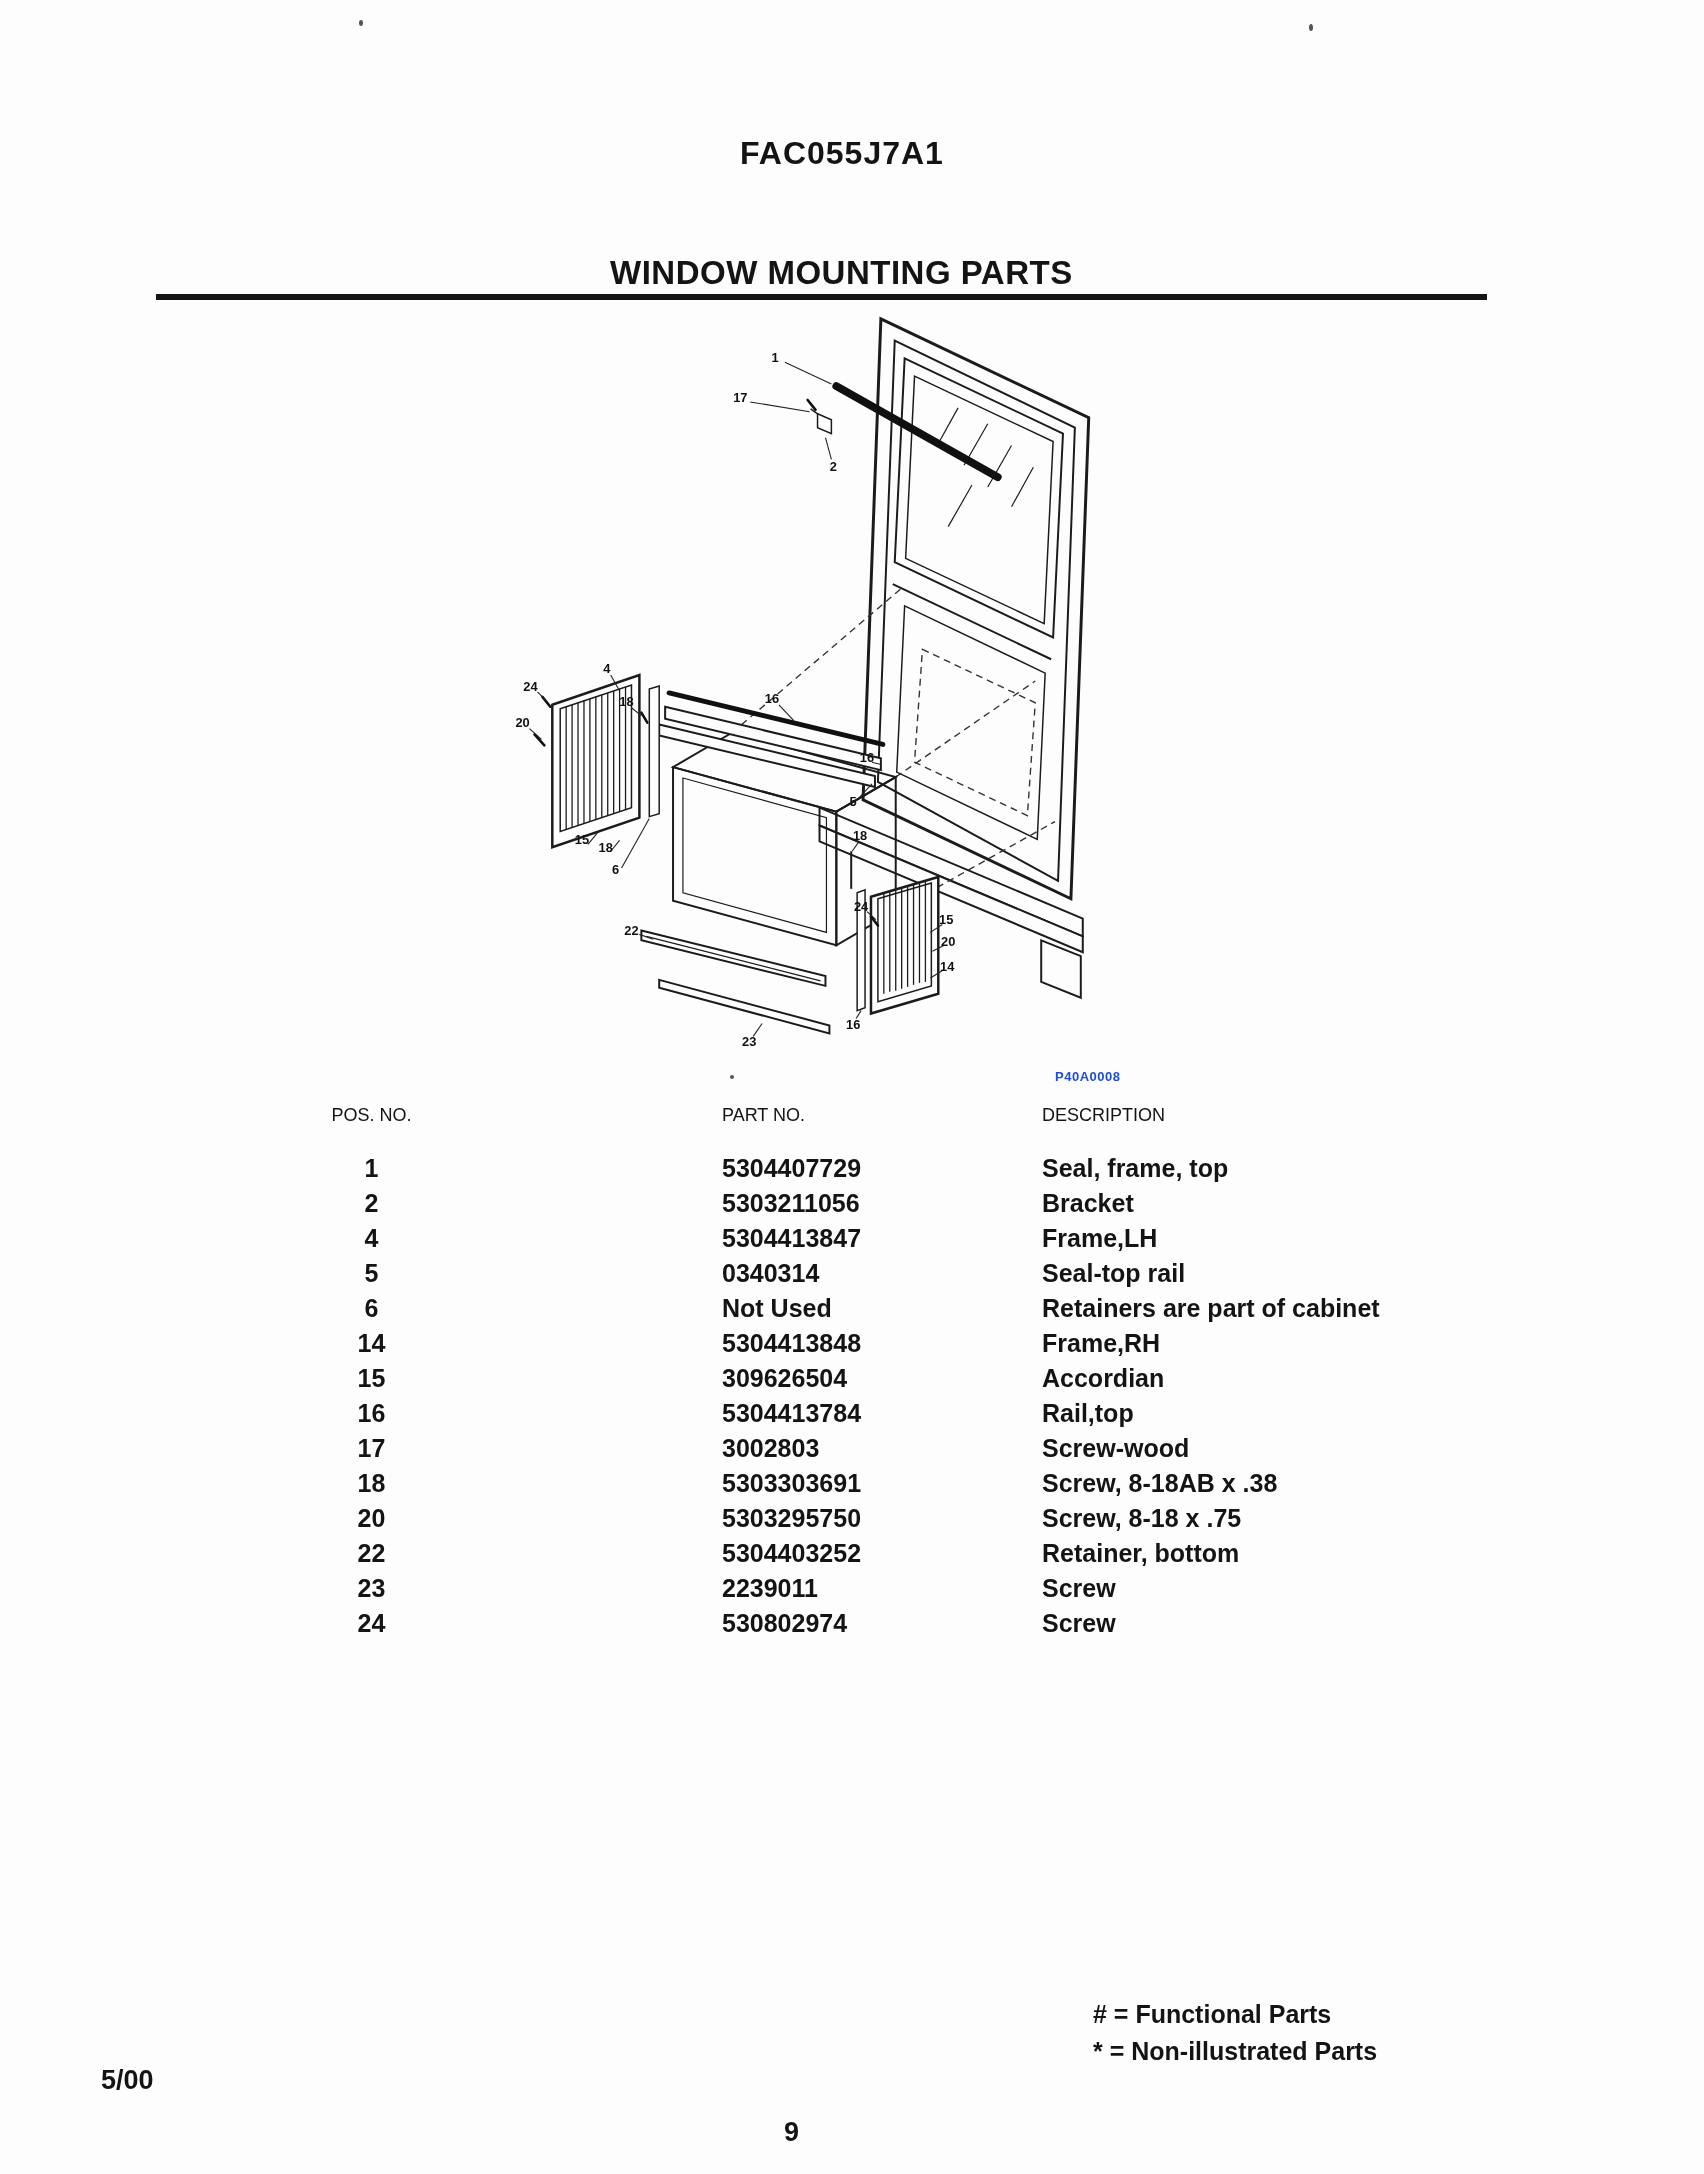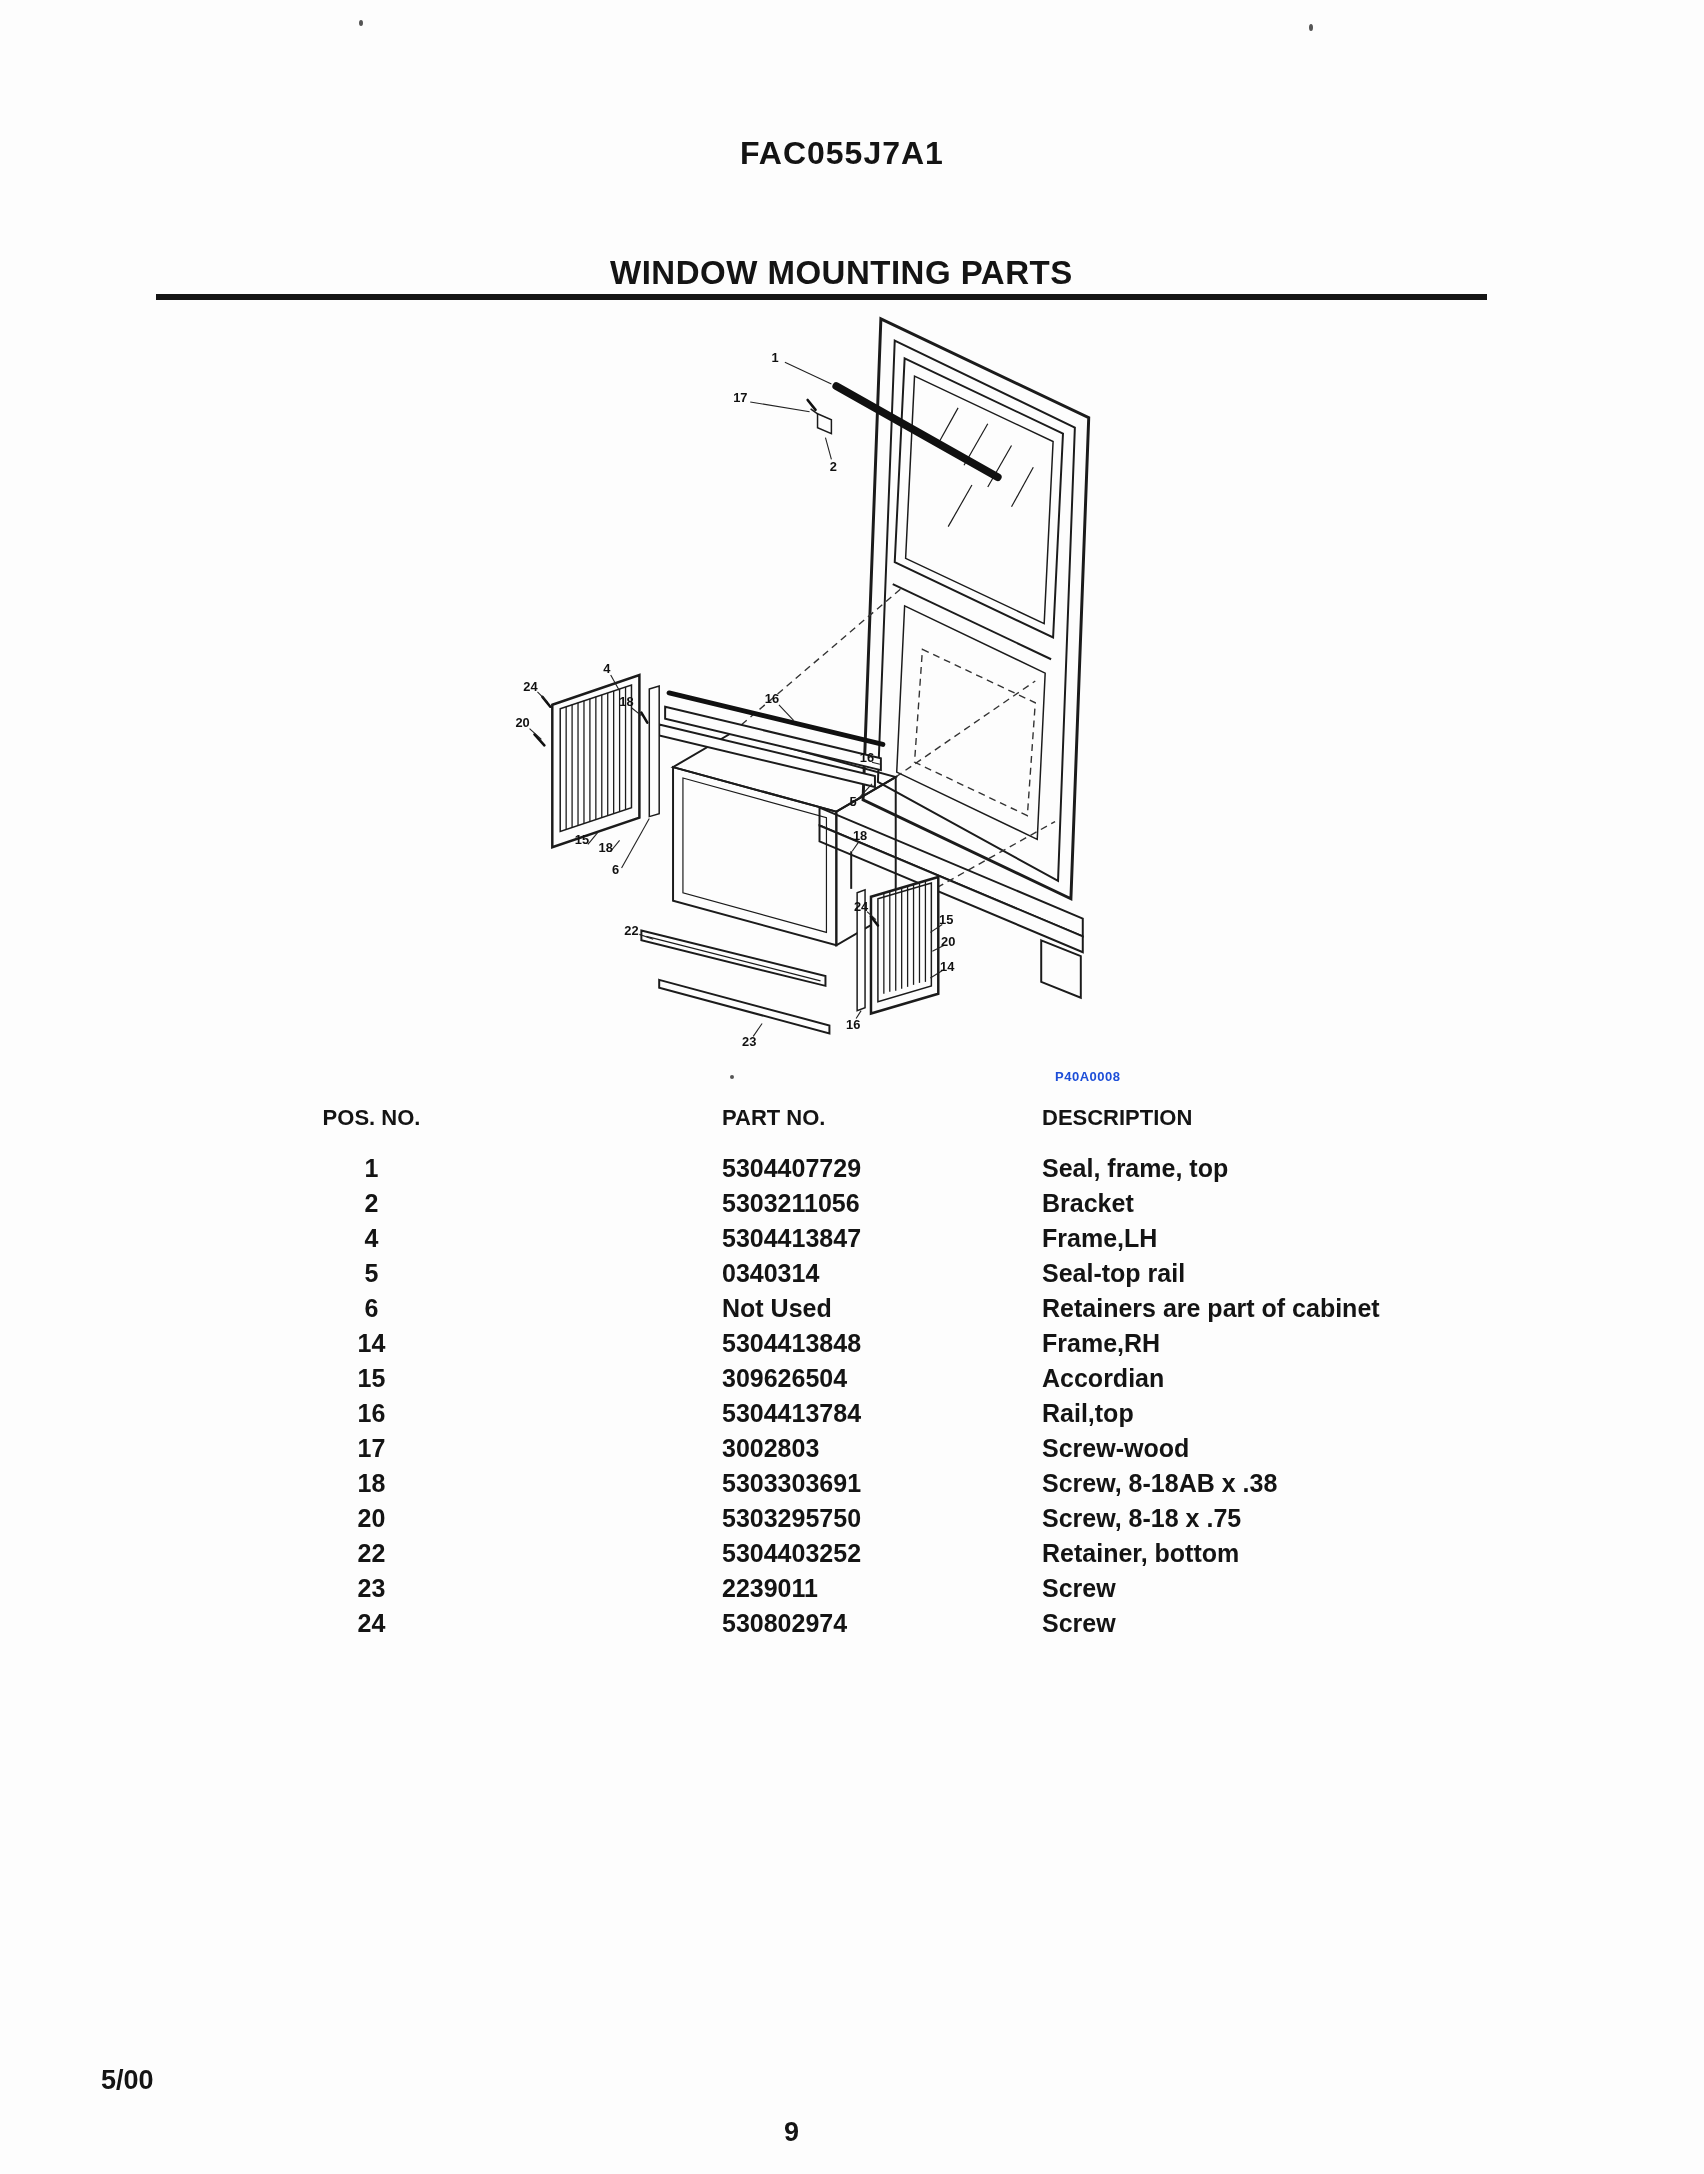--- a/index.html
+++ b/index.html
@@ -46,21 +46,21 @@
   .scr { stroke:#101010; stroke-width:2.6; stroke-linecap:round; }
   .co  { font-family:"Liberation Sans", sans-serif; font-size:13px; font-weight:700;
          fill:#111; text-anchor:middle; }
 
   .figure-code {
     position:absolute; left:1055px; top:1069px;
     font-size:13px; font-weight:700; letter-spacing:0.5px; color:#1d4ed8;
   }
 
   .parts-table { position:absolute; left:0; top:1105px; width:1705px; }
-  .table-header { position:relative; height:46px; font-size:22px; font-weight:700; }
+  .table-header { position:relative; height:46px; font-size:18px; font-weight:400; }
   .table-row { position:relative; height:35px; line-height:35px; font-size:25px; font-weight:600; }
   .col-pos  { position:absolute; left:297px; width:149px; text-align:center; }
   .col-part { position:absolute; left:722px; width:238px; text-align:left; }
   .col-desc { position:absolute; left:1042px; white-space:nowrap; }
 
   .footnotes {
     position:absolute; left:1093px; top:1996px;
     font-size:25px; font-weight:600; line-height:37px;
   }
   .date-code {
@@ -311,17 +311,21 @@
       <span class="col-part">2239011</span>
       <span class="col-desc">Screw</span>
     </div>
     <div class="table-row">
       <span class="col-pos">24</span>
       <span class="col-part">530802974</span>
       <span class="col-desc">Screw</span>
     </div>
   </div>
 
+  <div class="footnotes">
+    <div># = Functional Parts</div>
+    <div>* = Non-illustrated Parts</div>
+  </div>
 
   <div class="date-code">5/00</div>
   <div class="page-number">9</div>
 </div>
 
 
 </body></html>

